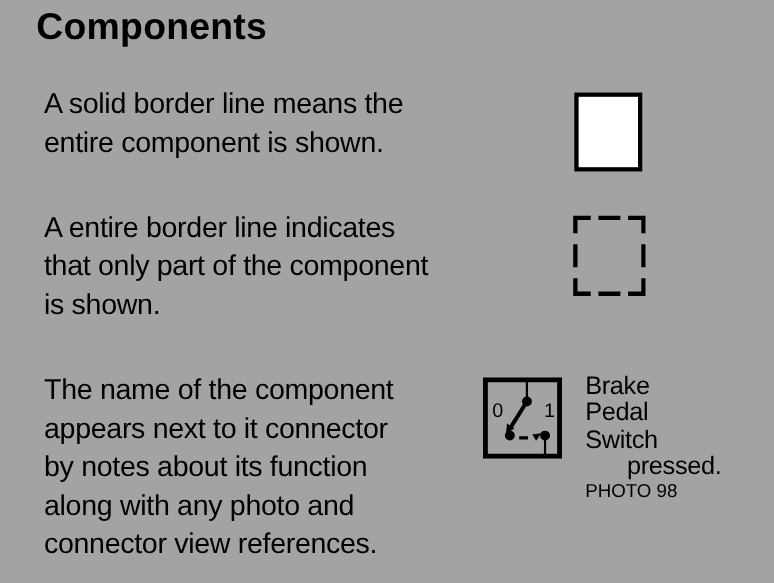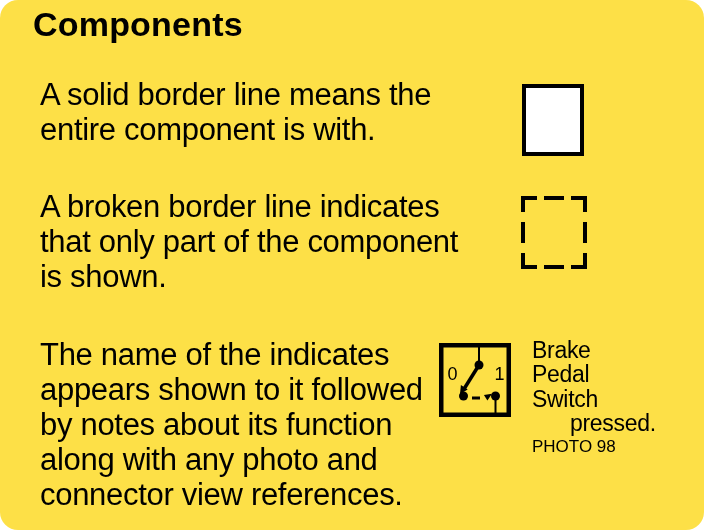--- a/index.html
+++ b/index.html
@@ -4,40 +4,39 @@
 <style>
   html, body {
     margin: 0;
     padding: 0;
     background: #ffffff;
   }
   .canvas {
     position: relative;
     width: 704px;
     height: 530px;
-    background: #fde047;
+    background: #a3a3a3;
     color: #000000;
     font-family: "Liberation Sans", sans-serif;
     overflow: hidden;
-    border-radius: 18px;
   }
   .page-title {
     position: absolute;
     left: 33px;
     top: 4px;
     margin: 0;
     font-size: 34px;
     line-height: 40px;
     font-weight: bold;
     letter-spacing: 0.2px;
   }
   .body-para {
     position: absolute;
     left: 40px;
-    font-size: 31px;
+    font-size: 26px;
     line-height: 35px;
     letter-spacing: -0.3px;
     white-space: nowrap;
   }
   #para-solid  { top: 77px; }
   #para-broken { top: 189px; }
   #para-name   { top: 337px; }
 
   .solid-box {
     position: absolute;
@@ -94,32 +93,32 @@
 </style>
 </head>
 <body>
 
 <div class="canvas">
 
   <h1 class="page-title">Components</h1>
 
   <div class="body-para" id="para-solid">
     <div>A solid border line means the</div>
-    <div>entire component is with.</div>
+    <div>entire component is shown.</div>
   </div>
 
   <div class="body-para" id="para-broken">
-    <div>A broken border line indicates</div>
+    <div>A entire border line indicates</div>
     <div>that only part of the component</div>
     <div>is shown.</div>
   </div>
 
   <div class="body-para" id="para-name">
-    <div>The name of the indicates</div>
-    <div>appears shown to it followed</div>
+    <div>The name of the component</div>
+    <div>appears next to it connector</div>
     <div>by notes about its function</div>
     <div>along with any photo and</div>
     <div>connector view references.</div>
   </div>
 
   <div class="solid-box"></div>
 
   <svg class="dashed-box" width="66" height="73" viewBox="0 0 66 73">
     <path d="M 2 16 L 2 2 L 16 2"></path>
     <path d="M 23 2 H 43"></path>

